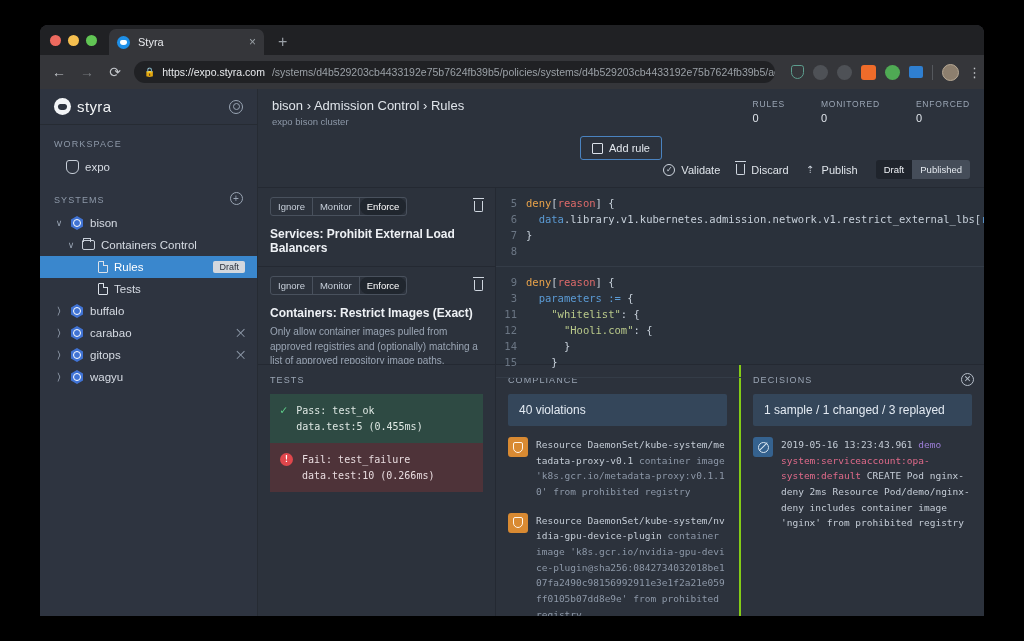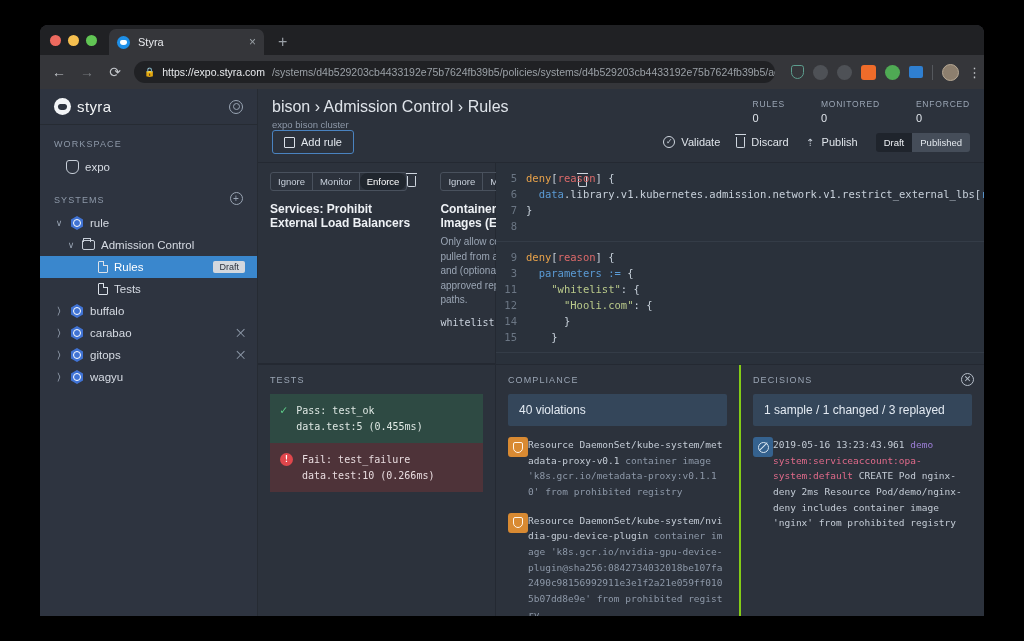--- a/index.html
+++ b/index.html
@@ -125,46 +125,46 @@
   }
   .unlink { color: #8d98a8; font-size: 11px; }
 
   .ind-1 { padding-left: 26px; }
   .ind-2 { padding-left: 42px; }
 
   
   .main { flex: 1; display: flex; flex-direction: column; min-width:0; }
   .topbar { background: #2c323c; border-bottom: 1px solid #242932; padding: 9px 14px 0 14px; }
   .topbar-row1 { display: flex; align-items: flex-start; }
-  .breadcrumb { color: #dfe4ea; font-size: 16px; }
+  .breadcrumb { color: #dfe4ea; font-size: 13px; }
   .subtitle { color: #8d98a8; font-size: 9.5px; margin-top: 3px; }
   .stats { margin-left: auto; display: flex; gap: 36px; padding-top: 1px; }
   .stat-label { color: #9aa5b4; font-size: 8.5px; letter-spacing: 0.8px; }
   .stat-value { color: #dfe4ea; font-size: 11px; margin-top: 3px; }
-  .topbar-row2 { display: flex; align-items: center; padding-bottom: 8px; }
+  .topbar-row2 { display: flex; align-items: center; margin-top: 9px; padding-bottom: 8px; flex-direction: column; }
   .add-rule {
     display: flex; align-items: center; gap: 6px;
     border: 1px solid #4a83c0; border-radius: 3px;
     padding: 5px 11px; color: #e3e8ee; font-size: 11px;
   }
   .addr-ico { width:11px;height:11px;border:1.2px solid #dbe1e9;border-radius:1px;position:relative;}
   .actions { margin-left: auto; display: flex; align-items: center; gap: 16px; }
   .action { display: flex; align-items: center; gap: 6px; color: #dfe4ea; font-size: 11px; }
   .circ-check { width:12px;height:12px;border-radius:50%;border:1.2px solid #cfd6df;color:#cfd6df;font-size:8px;display:flex;align-items:center;justify-content:center;line-height:1;}
   .trash { width:9px;height:11px;border:1.2px solid #cfd6df;border-top:none;border-radius:0 0 2px 2px;position:relative;}
   .trash::before{content:"";position:absolute;top:-3px;left:-2.2px;width:11px;height:1.2px;background:#cfd6df;}
   .pub-ico{width:11px;height:11px;position:relative;color:#cfd6df;font-size:10px;display:flex;align-items:center;justify-content:center;}
   .seg { display: flex; border-radius: 3px; overflow: hidden; margin-left: 2px; }
   .seg > div { font-size: 9.5px; padding: 4px 8px; }
   .seg .on { background: #1f242c; color: #eef1f5; }
   .seg .off { background: #454d59; color: #e3e8ee; }
 
   
   .content { flex: 1; display: flex; min-height: 0; }
-  .rules-col { width: 238px; border-right: 1px solid #242932; display:flex; flex-direction:row; min-height:0; background:#2c323c;}
+  .rules-col { width: 238px; border-right: 1px solid #242932; display:flex; flex-direction:column; min-height:0; background:#2c323c;}
   .code-col { flex: 1; background: #2a313b; display: flex; flex-direction: column; min-width:0;}
 
   .rule-card { border-bottom: 1px solid #242932; padding: 9px 12px 11px 12px; }
   .rule-head { display: flex; align-items: center; }
   .modes { display: flex; border: 1px solid #49515d; border-radius: 3px; overflow: hidden; }
   .modes > div { font-size: 9.5px; padding: 3px 7px; color: #c9d1dc; border-right: 1px solid #49515d; }
   .modes > div:last-child { border-right: none; }
   .modes .active { background: #20262e; color: #ffffff; border-radius: 8px; }
   .rule-trash { margin-left: auto; }
   .rule-title { color: #eef1f5; font-size: 12px; font-weight: bold; margin-top: 11px; }
@@ -198,21 +198,21 @@
   }
   .test-pass { background: #2e4a43; color: #dfe8e4; }
   .test-fail { background: #4e3339; color: #e8dcdf; }
   .tick { color: #5fcf8a; font-size: 12px; line-height: 1.2; }
   .bang { width:13px;height:13px;border-radius:50%;background:#e0474c;color:#fff;font-size:9px;display:flex;align-items:center;justify-content:center;font-weight:bold;flex:0 0 13px;margin-top:1px;}
 
   .summary-bar {
     background: #34465a; color: #e3eaf2; font-size: 12px;
     padding: 9px 11px; border-radius: 2px; margin-bottom: 11px;
   }
-  .v-row { display: flex; gap: 0; margin-bottom: 13px; }
+  .v-row { display: flex; gap: 8px; margin-bottom: 13px; }
   .v-ico {
     width: 20px; height: 20px; flex: 0 0 20px; border-radius: 3px;
     background: #d98a32; display: flex; align-items: center; justify-content: center;
   }
   .v-ico i { display:block; width:10px;height:11px;border:1.3px solid #fff5e8;border-radius:2px 2px 5px 5px; }
   .v-text {
     font-family: "DejaVu Sans Mono", monospace; font-size: 9.5px; line-height: 1.65;
     color: #c4ccd6; word-break: break-all; min-width:0;
   }
   .v-dim { color: #8d98a8; }
@@ -296,26 +296,26 @@
       </div>
 
       <div class="sec-label">
         <span>SYSTEMS</span>
         <span class="plus-ico">+</span>
       </div>
       <div id="tree-container">
           <div class="tree-row">
             <span class="caret down"></span>
             <span class="k8s"></span>
-            <span class="tree-label">rule</span>
+            <span class="tree-label">bison</span>
           </div>
           <div class="tree-row ind-1">
             <span class="caret down"></span>
             <span class="folder-ico"></span>
-            <span class="tree-label">Admission Control</span>
+            <span class="tree-label">Containers Control</span>
           </div>
           <div class="tree-row ind-2 selected">
             <span class="caret blank"></span>
             <span class="file-ico"></span>
             <span class="tree-label">Rules</span>
             <span class="badge-draft">Draft</span>
           </div>
           <div class="tree-row ind-2">
             <span class="caret blank"></span>
             <span class="file-ico"></span>

